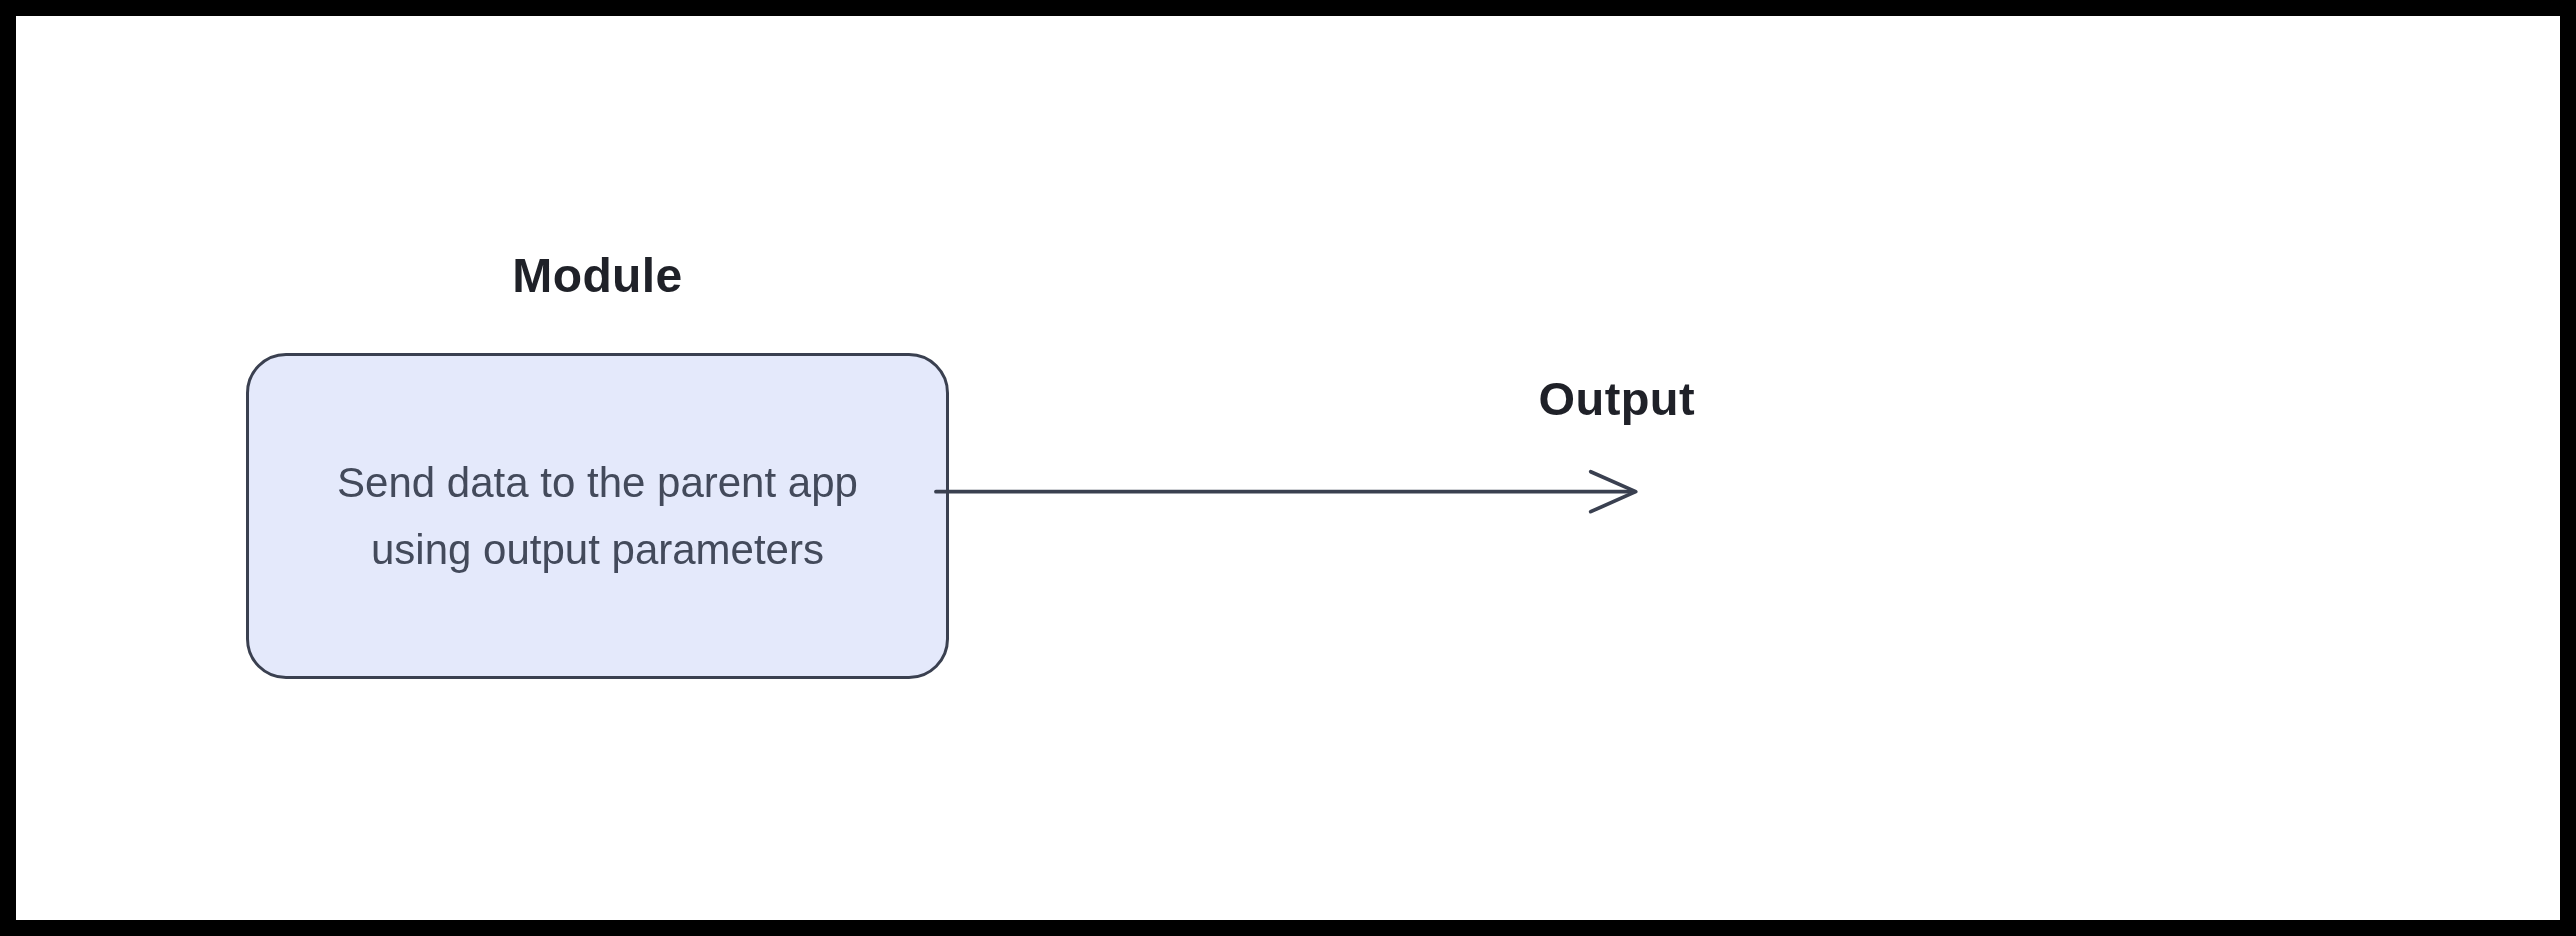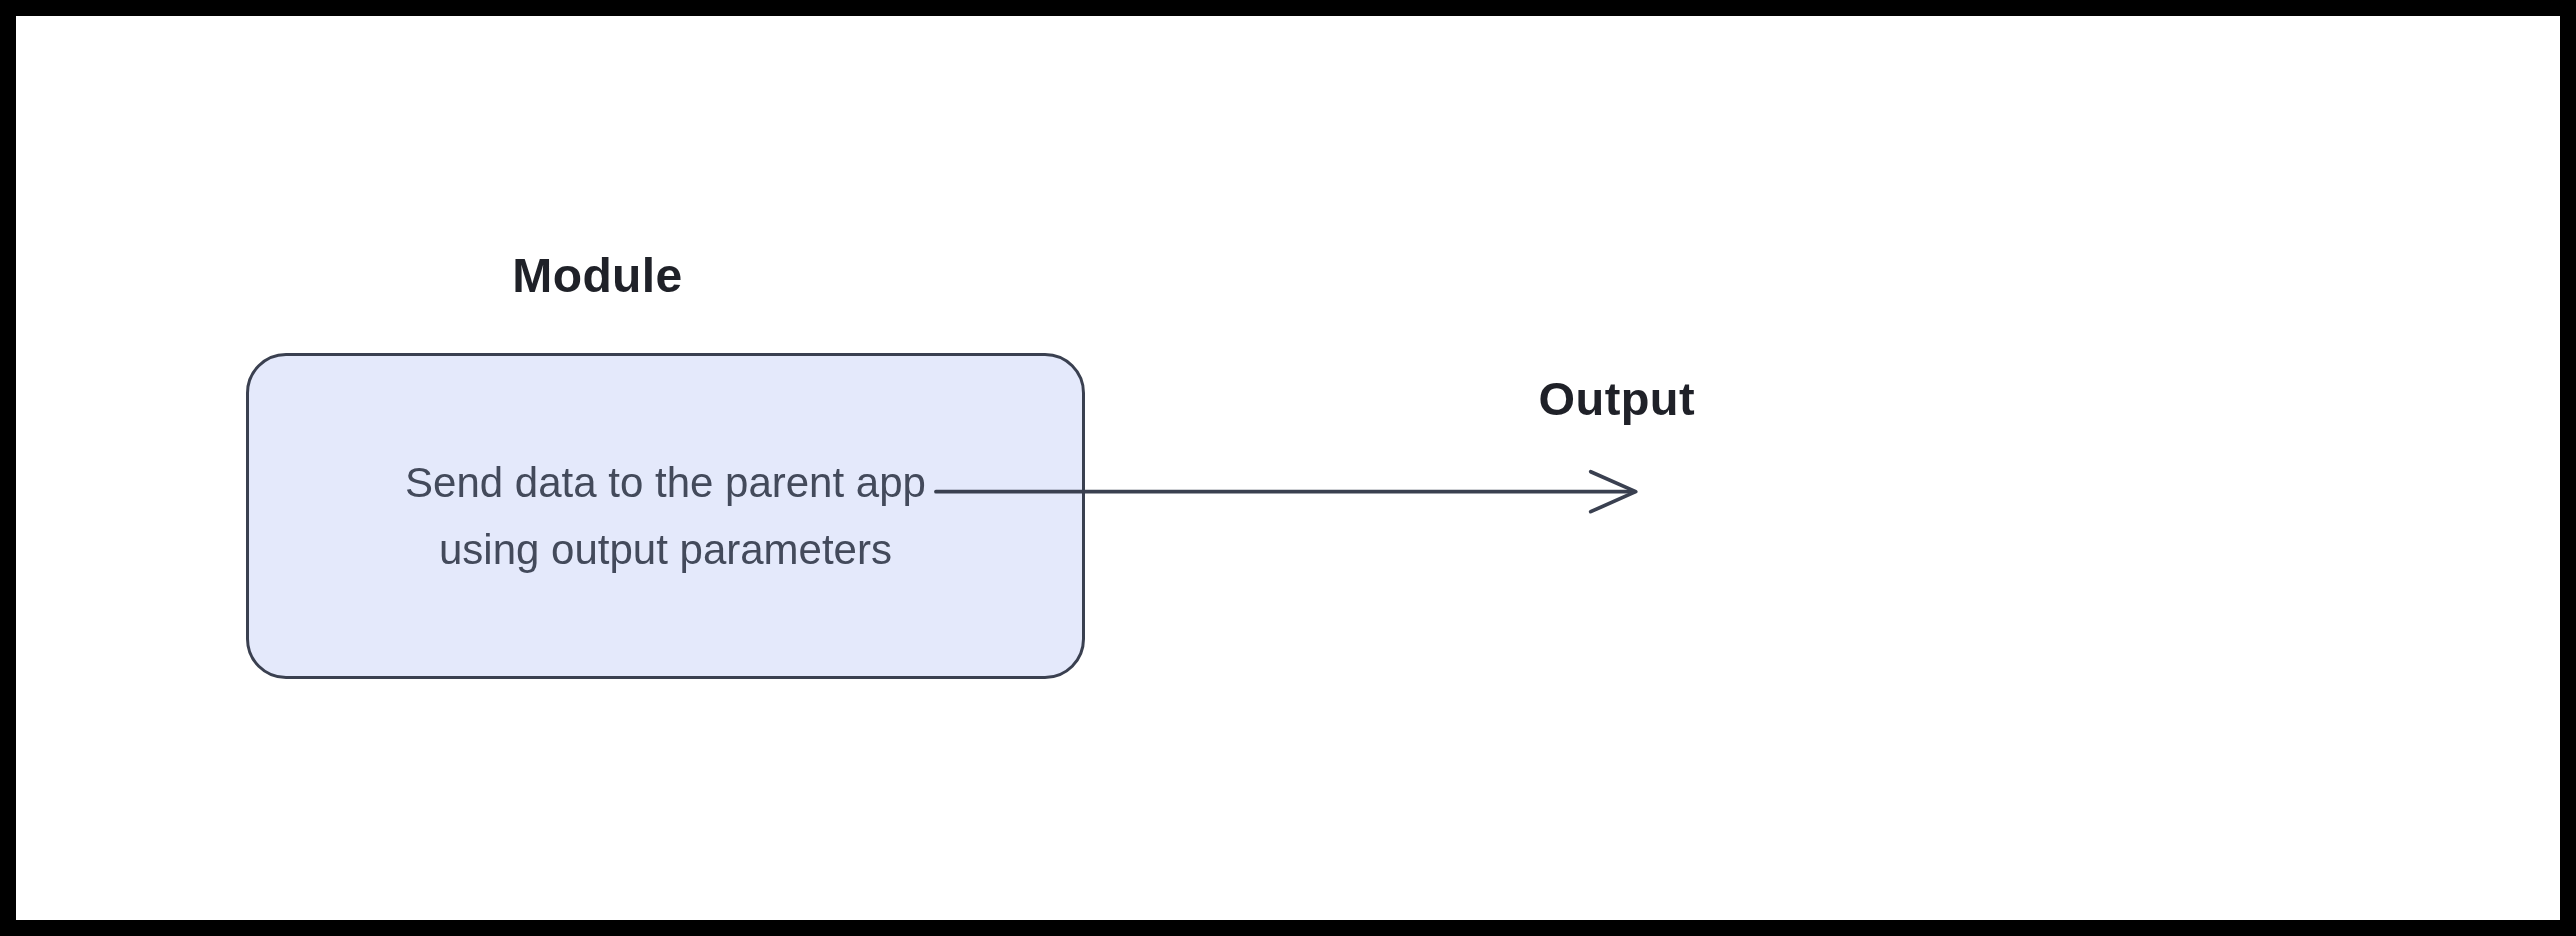--- a/index.html
+++ b/index.html
@@ -38,21 +38,21 @@
   .node-box {
     position: absolute;
     background: var(--node-fill);
     border: 3.3px solid var(--node-border);
     border-radius: 40px;
     display: flex;
     align-items: center;
     justify-content: center;
     text-align: center;
   }
-  #module-box { left: 230px; top: 337px; width: 839px; height: 326px; align-items: center; }
+  #module-box { left: 230px; top: 337px; width: 703px; height: 326px; align-items: center; }
   #parent-box { left: 1645px; top: 327px; width: 713px; height: 333px; }
 
   .node-body {
     font-size: 42px;
     font-weight: 400;
     line-height: 67px;
     color: var(--body-text);
     white-space: pre-line;
     padding: 0 25px;
   }

